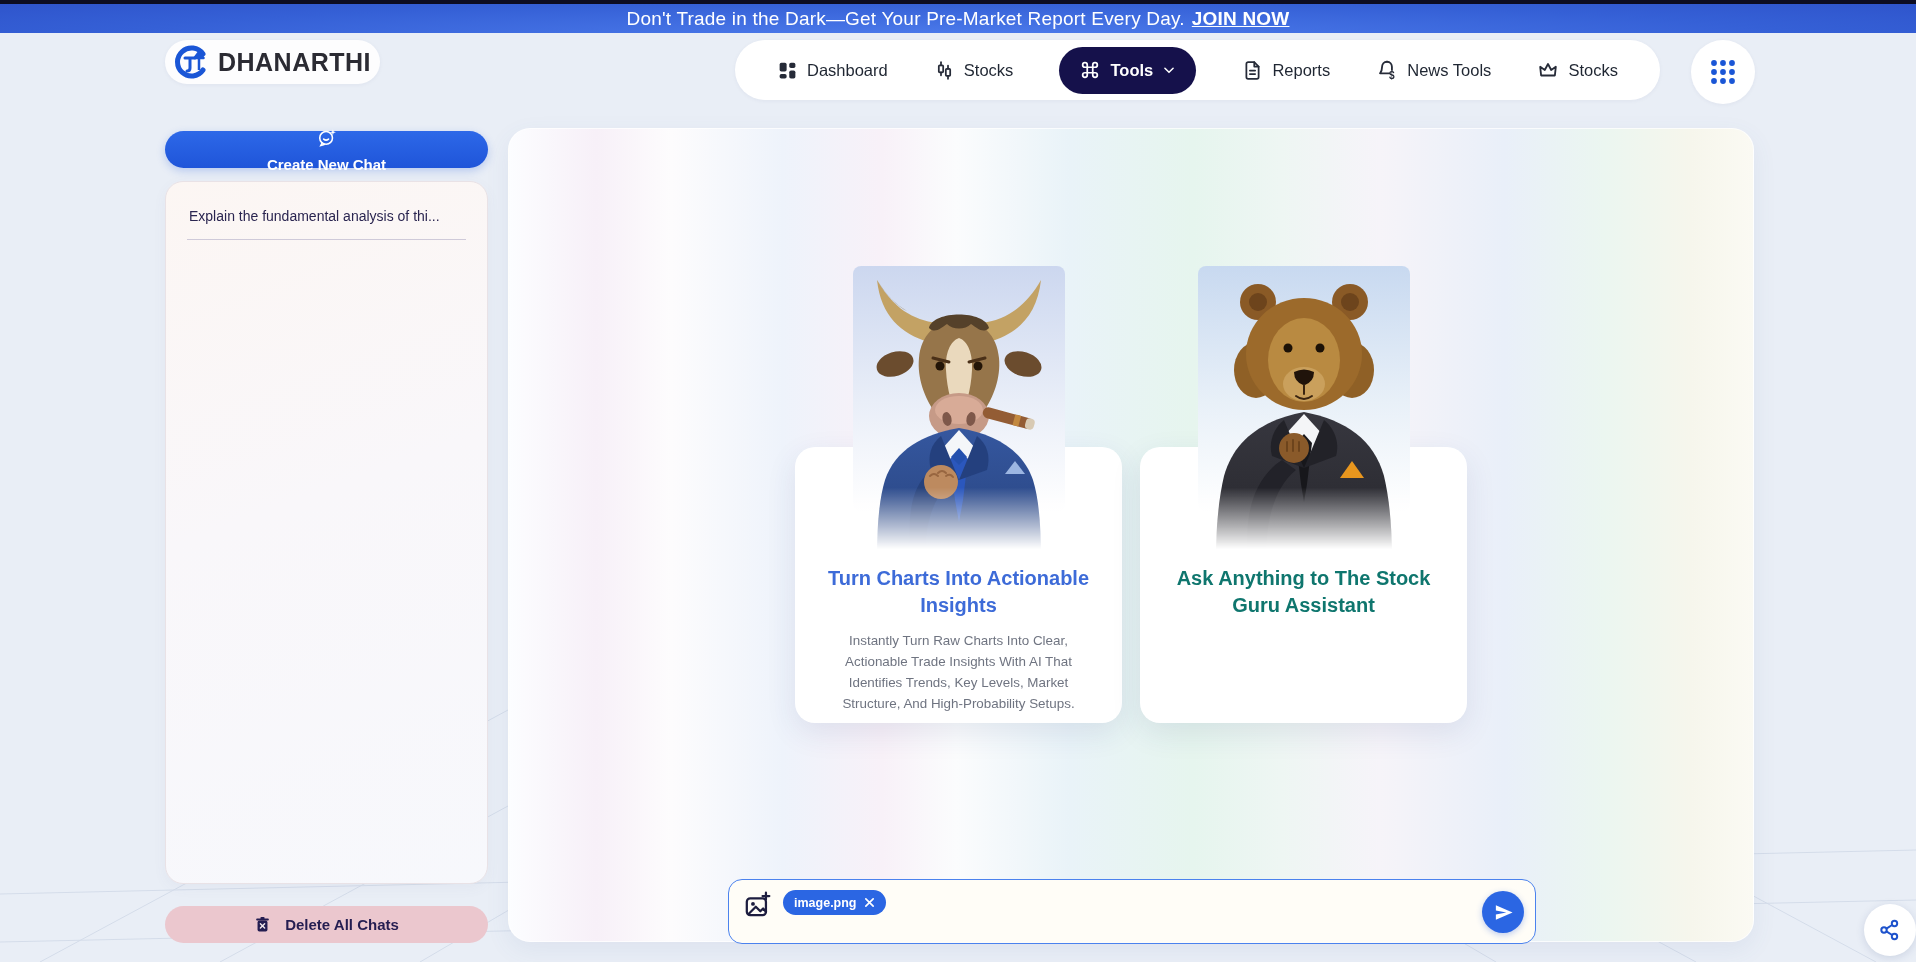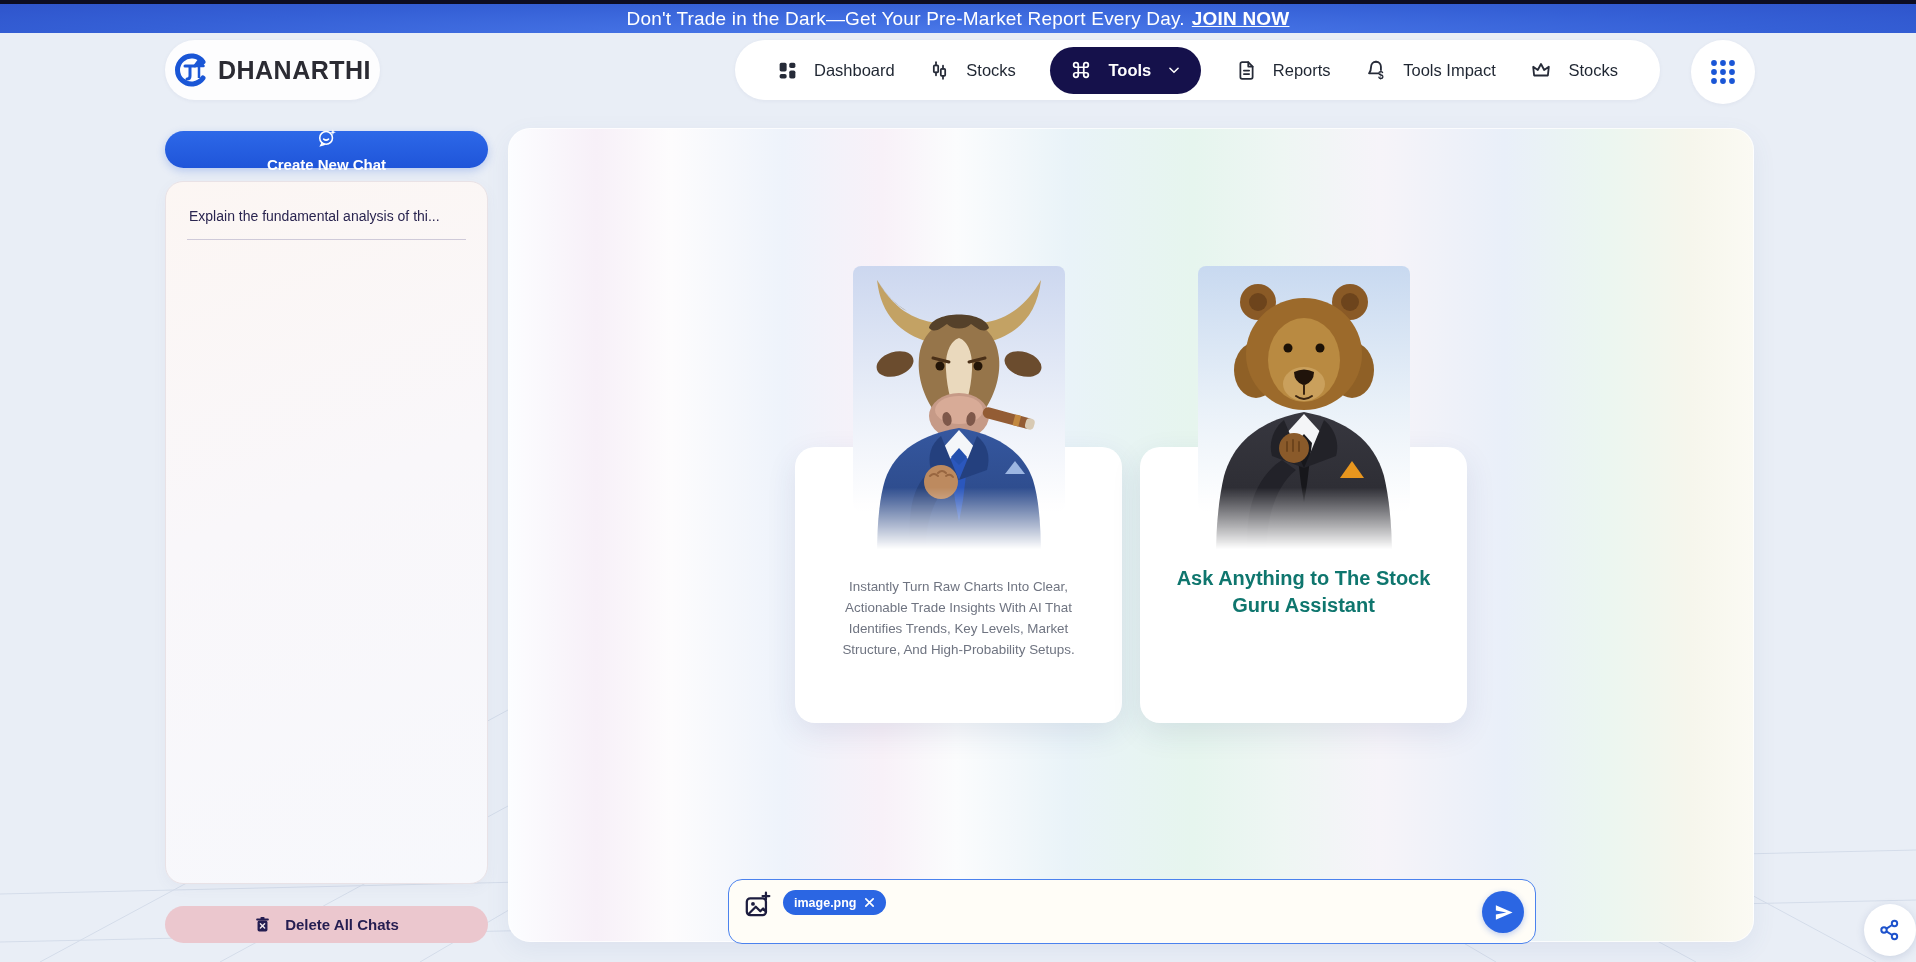--- a/index.html
+++ b/index.html
@@ -19,31 +19,31 @@
     position:absolute; top:0; left:0; width:1916px; height:33px; z-index:5;
     border-top:4px solid #0d0d22;
     background:radial-gradient(80% 220% at 50% 115%, #4d7cec 0%, #3560d6 55%, #2a4cc4 100%);
     display:flex; align-items:center; justify-content:center;
     color:#fff; font-size:19px; letter-spacing:.2px;
   }
   .banner .cta { font-weight:bold; text-decoration:underline; margin-left:7px; color:#fff; cursor:pointer; }
 
   
   .logo-pill {
-    position:absolute; top:40px; left:165px; height:60px; width:215px; z-index:5;
+    position:absolute; top:40px; left:165px; height:44px; width:215px; z-index:5;
     background:#fdfdfe; border-radius:30px; display:flex; align-items:center; justify-content:center; gap:8px;
     box-shadow:0 1px 4px rgba(30,40,90,.05);
   }
   .brand-name { font-size:25px; font-weight:800; letter-spacing:.5px; color:#2b2b33; }
   .nav-pill {
     position:absolute; top:40px; left:735px; width:925px; height:60px; z-index:5;
     background:#fff; border-radius:30px; display:flex; align-items:center; justify-content:space-between;
     padding:0 42px; box-shadow:0 1px 4px rgba(30,40,90,.05);
   }
-  .nav-item { display:flex; align-items:center; gap:16px; font-size:16.5px; font-weight:500; color:#1f2632; cursor:pointer; white-space:nowrap; }
+  .nav-item { display:flex; align-items:center; gap:9px; font-size:16.5px; font-weight:500; color:#1f2632; cursor:pointer; white-space:nowrap; }
   .nav-item.active {
     background:#15114b; color:#fff; border-radius:24px; height:47px; padding:0 20px; font-weight:600;
   }
   .grid-btn {
     position:absolute; top:40px; left:1691px; width:64px; height:64px; border-radius:50%; z-index:5;
     background:#fff; display:flex; align-items:center; justify-content:center; cursor:pointer;
     box-shadow:0 1px 4px rgba(30,40,90,.05);
   }
 
   
@@ -215,21 +215,21 @@
     <span>Reports</span>
   </div>
   <div class="nav-item">
     <span>
       <svg width="22" height="22" viewBox="0 0 24 24">
         <path d="M12 3 C8.6 3 6.6 5.4 6.6 8.8 C6.6 13 5.1 14.6 4.4 15.6 L14.5 15.6" fill="none" stroke="#262b38" stroke-width="2" stroke-linecap="round" stroke-linejoin="round"></path>
         <path d="M17.4 12 C17.3 10.9 17.4 9.9 17.4 8.8 C17.4 5.4 15.4 3 12 3" fill="none" stroke="#262b38" stroke-width="2" stroke-linecap="round"></path>
         <text x="14.2" y="21.5" font-size="11" font-weight="bold" fill="#262b38" font-family="Liberation Sans, sans-serif">$</text>
       </svg>
     </span>
-    <span>Tools Impact</span>
+    <span>News Tools</span>
   </div>
   <div class="nav-item">
     <span>
       <svg width="22" height="22" viewBox="0 0 24 24" fill="none" stroke="#262b38" stroke-width="2" stroke-linecap="round" stroke-linejoin="round">
         <path d="M4.5 18 L3.5 8.5 L8.5 12 L12 5.5 L15.5 12 L20.5 8.5 L19.5 18 Z"></path>
       </svg>
     </span>
     <span>Stocks</span>
   </div>
 </div>
@@ -322,20 +322,21 @@
           <path d="M122 186 L113 195 L118 236 L122 258 L126 236 L131 195 Z" fill="#2b57bd"></path>
           <path d="M122 184 L114 193 L122 201 L130 193 Z" fill="#2450ae"></path>
           <path d="M104 172 L122 216 L94 206 C90 192 94 180 104 172 Z" fill="#24407e"></path>
           <path d="M140 172 L122 216 L150 206 C154 192 150 180 140 172 Z" fill="#24407e"></path>
           <path d="M168 210 L188 210 L178 197 Z" fill="#9cb6e2"></path>
           <path d="M74 294 C70 252 74 224 92 208 L110 222 C94 238 88 264 88 294 Z" fill="#27427c"></path>
           <circle cx="104" cy="218" r="17" fill="#bd8a5f"></circle>
           <path d="M93 212 q4 -4 8 0 M101 209 q4 -4 8 0 M109 212 q4 -3 7 1" fill="none" stroke="#986640" stroke-width="2" stroke-linecap="round"></path>
         </svg>
       </div>
+      <div class="card-title">Turn Charts Into Actionable Insights</div>
       <div class="card-desc">Instantly Turn Raw Charts Into Clear, Actionable Trade Insights With AI That Identifies Trends, Key Levels, Market Structure, And High-Probability Setups.</div>
     </div>
 
     <div class="feature-card bear">
       <div class="card-image">
         <svg width="244" height="294" viewBox="0 0 244 294">
           <defs>
             <linearGradient id="bearbg" x1="0" y1="0" x2="0" y2="1">
               <stop offset="0" stop-color="#c8d9f0"></stop>
                 <stop offset=".55" stop-color="#e8f0f8"></stop>

